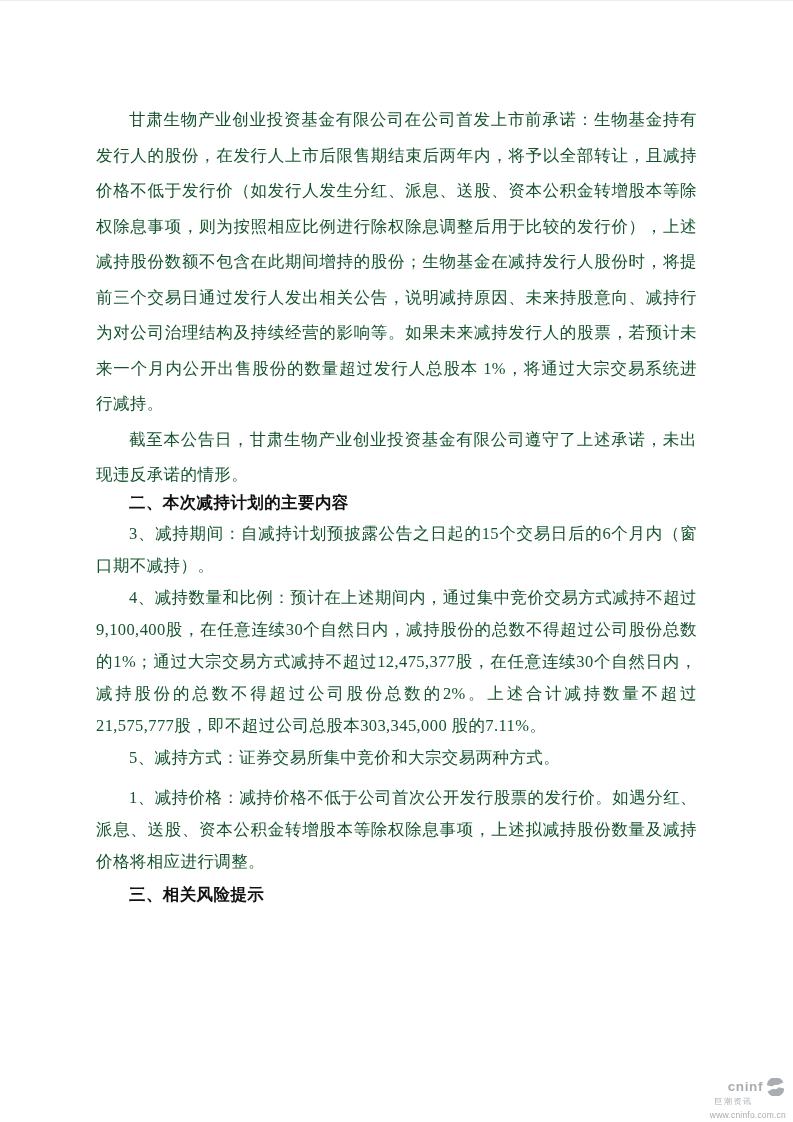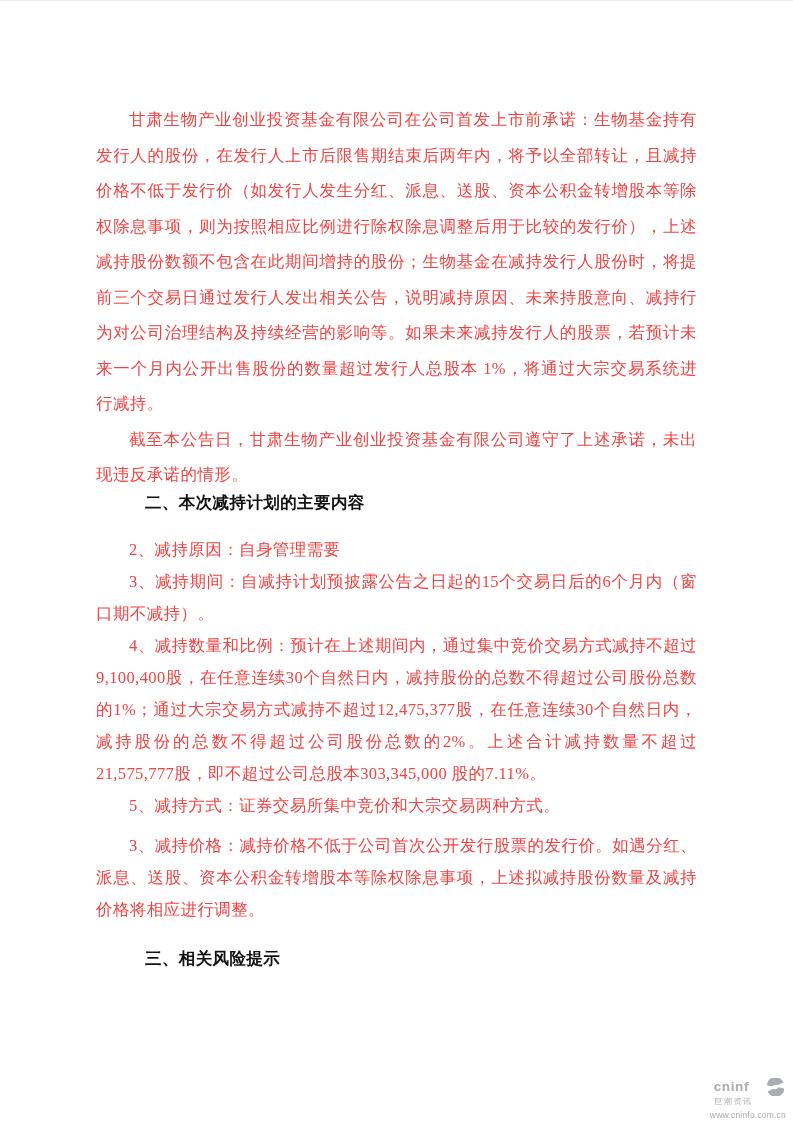--- a/index.html
+++ b/index.html
@@ -19,29 +19,29 @@
   .content {
     position: absolute;
     left: 96px;
     top: 101px;
     width: 601px;
   }
   .content p {
     margin: 0;
     text-indent: 2em;
     text-align: justify;
-    color: #ef4444;
+    color: #14532d;
     font-size: 16.5px;
     letter-spacing: 0.4px;
   }
   p.body-par {
     line-height: 35.5px;
   }
   .sec-heading {
-    margin: 16px;
+    margin: 0;
     text-indent: 2em;
     font-family: "Liberation Sans", "DejaVu Sans", sans-serif;
     font-weight: 700;
     color: #111111;
     font-size: 16.5px;
     line-height: 32px;
     letter-spacing: 0.4px;
   }
   .heading-2 {
     margin-top: -7px;
@@ -58,21 +58,21 @@
     top: 1077px;
     width: 82px;
     color: #a9adb2;
     font-family: "Liberation Sans", "DejaVu Sans", sans-serif;
     line-height: 1;
   }
   .wm-row1 {
     display: flex;
     align-items: center;
     justify-content: flex-end;
-    gap: 16px;
+    gap: 2px;
   }
   .wm-brand {
     font-size: 13.5px;
     font-weight: 700;
     letter-spacing: 0.6px;
   }
   .wm-cn {
     font-size: 8px;
     letter-spacing: 1.6px;
     text-align: center;
@@ -94,30 +94,29 @@
   <div class="content">
 
     <p class="body-par">甘肃生物产业创业投资基金有限公司在公司首发上市前承诺：生物基金持有发行人的股份，在发行人上市后限售期结束后两年内，将予以全部转让，且减持价格不低于发行价（如发行人发生分红、派息、送股、资本公积金转增股本等除权除息事项，则为按照相应比例进行除权除息调整后用于比较的发行价），上述减持股份数额不包含在此期间增持的股份；生物基金在减持发行人股份时，将提前三个交易日通过发行人发出相关公告，说明减持原因、未来持股意向、减持行为对公司治理结构及持续经营的影响等。如果未来减持发行人的股票，若预计未来一个月内公开出售股份的数量超过发行人总股本 1%，将通过大宗交易系统进行减持。</p>
 
     <p class="body-par">截至本公告日，甘肃生物产业创业投资基金有限公司遵守了上述承诺，未出现违反承诺的情形。</p>
 
     <div class="sec-heading heading-2">二、本次减持计划的主要内容</div>
 
     <section>
 
-      <p class="plan-item">2、减持原因：自身管理需要</p>
 
       <p class="plan-item">3、减持期间：自减持计划预披露公告之日起的15个交易日后的6个月内（窗口期不减持）。</p>
 
       <p class="plan-item">4、减持数量和比例：预计在上述期间内，通过集中竞价交易方式减持不超过9,100,400股，在任意连续30个自然日内，减持股份的总数不得超过公司股份总数的1%；通过大宗交易方式减持不超过12,475,377股，在任意连续30个自然日内，减持股份的总数不得超过公司股份总数的2%。上述合计减持数量不超过21,575,777股，即不超过公司总股本303,345,000 股的7.11%。</p>
 
       <p class="plan-item">5、减持方式：证券交易所集中竞价和大宗交易两种方式。</p>
 
 
-      <p class="plan-item gap-before">3、减持价格：减持价格不低于公司首次公开发行股票的发行价。如遇分红、派息、送股、资本公积金转增股本等除权除息事项，上述拟减持股份数量及减持价格将相应进行调整。</p>
+      <p class="plan-item gap-before">1、减持价格：减持价格不低于公司首次公开发行股票的发行价。如遇分红、派息、送股、资本公积金转增股本等除权除息事项，上述拟减持股份数量及减持价格将相应进行调整。</p>
     </section>
 
     <div class="sec-heading">三、相关风险提示</div>
 
   </div>
 
   <div class="watermark">
     <div class="wm-row1">
       <span class="wm-brand">cninf</span>
       <span style="display:inline-flex;">

